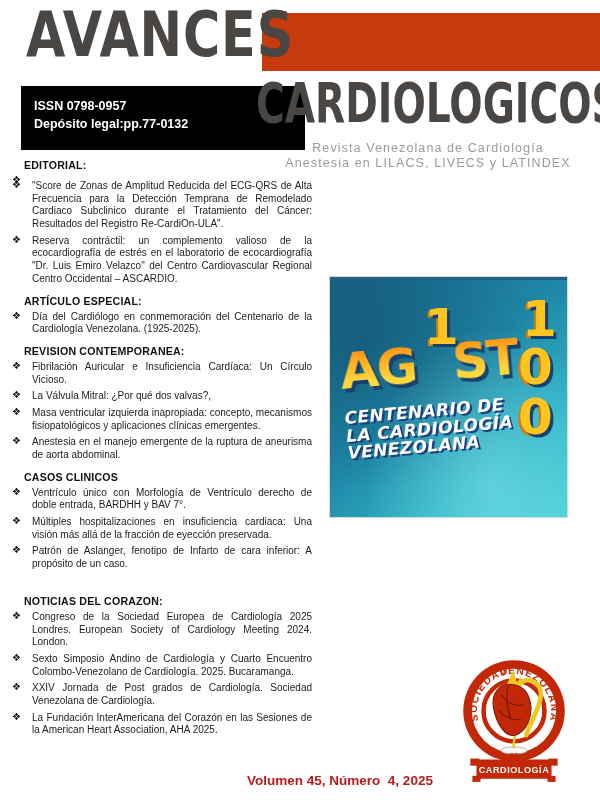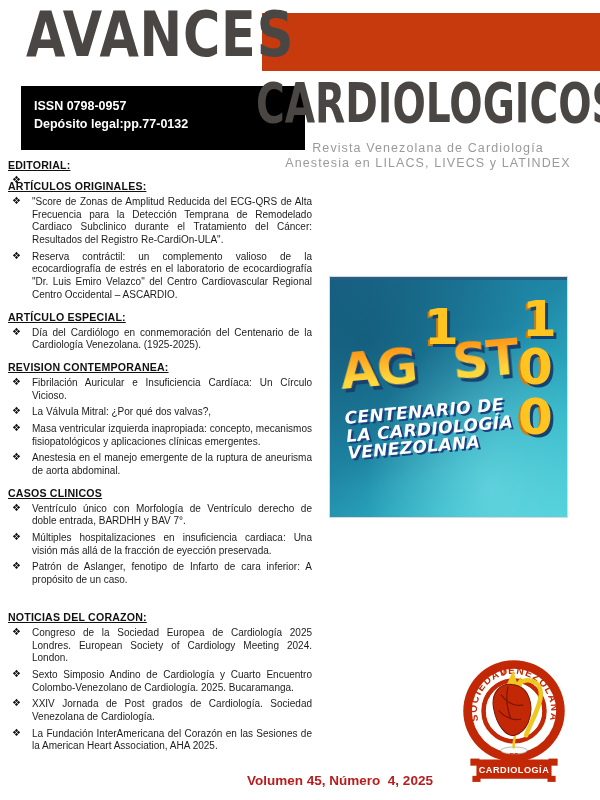--- a/index.html
+++ b/index.html
@@ -25,22 +25,22 @@
   }
   .tagline{
     position:absolute;left:258px;top:141px;width:340px;text-align:center;
     color:#9a9a9a;font-size:12.5px;line-height:1.2;letter-spacing:1.1px;white-space:nowrap;
   }
   
   .toc{position:absolute;left:8px;top:159px;width:310px;}
   .toc-section{margin-bottom:9px;}
   .toc-section.big-gap{margin-top:24px;}
   .toc-heading{
-    font-size:10.6px;font-weight:bold;text-decoration:underline;
-    margin-bottom:4px;color:#111;letter-spacing:0.2px;
+    font-size:10.6px;font-weight:bold;
+    margin-bottom:4px;color:#111;letter-spacing:0.2px;margin-left:16px;
   }
   .toc-item{position:relative;padding-left:24px;padding-right:6px;margin-bottom:4px;
     font-size:10px;line-height:1.27;text-align:justify;color:#1c1c1c;}
   .bullet{position:absolute;left:4px;top:-1px;font-size:10px;color:#111;}
   
   .poster{
     position:absolute;left:330px;top:277px;width:237px;height:240px;overflow:hidden;
     border-top:3px solid #265f86;outline:1px solid #d9d9d9;box-sizing:border-box;
     background:
       radial-gradient(ellipse at 68% 88%, rgba(130,230,235,0.55), transparent 55%),
@@ -102,21 +102,20 @@
 <div class="toc">
 
   <div class="toc-section">
     <div class="toc-heading">EDITORIAL:</div>
     <div class="toc-item">
       <span class="bullet">❖</span>
     </div>
   </div>
 
   <div class="toc-section">
-    <div class="toc-heading">ARTÍCULOS ORIGINALES:</div>
     <div class="toc-item">
       <span class="bullet">❖</span>
       <span>"Score de Zonas de Amplitud Reducida del ECG-QRS de Alta Frecuencia para la Detección Temprana de Remodelado Cardiaco Subclinico durante el Tratamiento del Cáncer: Resultados del Registro Re-CardiOn-ULA".</span>
     </div>
     <div class="toc-item">
       <span class="bullet">❖</span>
       <span>Reserva contráctil: un complemento valioso de la ecocardiografía de estrés en el laboratorio de ecocardiografía "Dr. Luis Emiro Velazco" del Centro Cardiovascular Regional Centro Occidental – ASCARDIO.</span>
     </div>
   </div>
 

